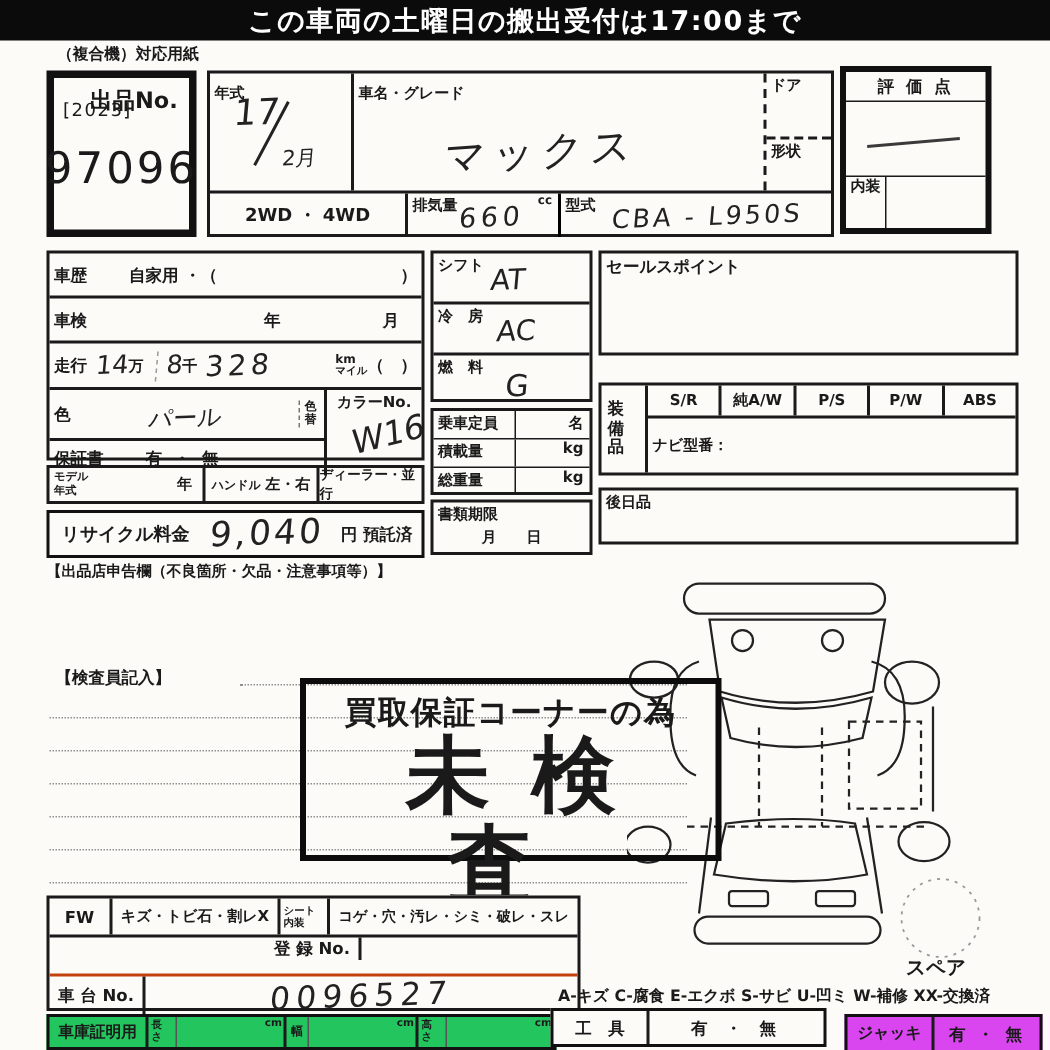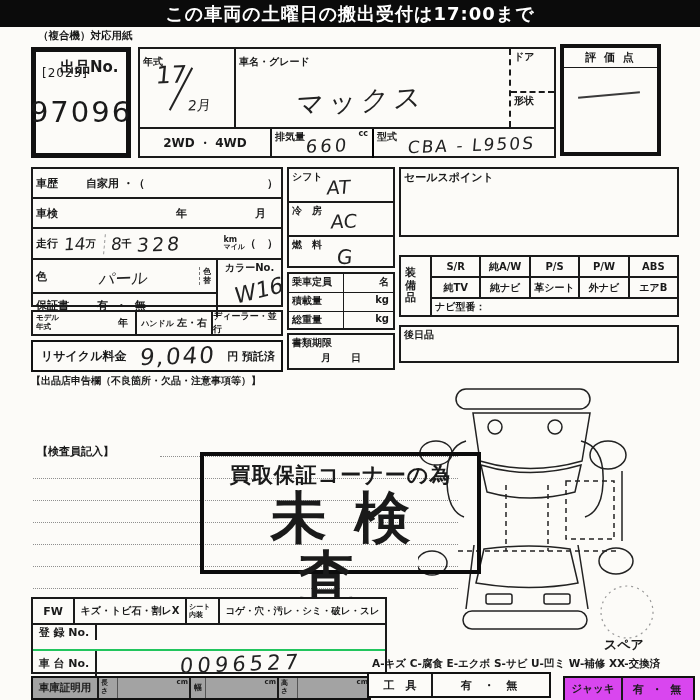--- a/index.html
+++ b/index.html
@@ -65,20 +65,24 @@
         <span class="abs hw" style="left:34px;top:6px;font-size:17px;letter-spacing:2px;">CBA - L950S</span>
       </div>
     </div>
   </div>
 
   <div class="abs" style="left:560px;top:44px;width:101px;height:112px;border:4px solid #111;">
     <div class="ctr" style="height:19px;border-bottom:1.5px solid #1a1a1a;font-size:11px;font-weight:bold;letter-spacing:2px;">評 価 点</div>
     <div style="position:relative;height:40px;">
       <div class="abs" style="left:14px;top:26px;width:62px;border-top:2.5px solid #3a3a3a;transform:rotate(-5deg);"></div>
     </div>
+    <div class="flex" style="position:absolute;left:0;right:0;bottom:0;height:34px;border-top:1.5px solid #1a1a1a;">
+      <div class="tiny vwrap cellpad" style="width:20px;border-right:1.5px solid #1a1a1a;font-size:10px;">内装</div>
+      <div style="flex:1;"></div>
+    </div>
   </div>
 
   <div class="abs bdr" style="left:31px;top:167px;width:252px;height:140px;">
     <div class="flex cellpad" style="height:26px;border-bottom:2px solid #1a1a1a;align-items:center;">
       <span class="lbl">車歴</span>
       <span class="lbl" style="margin-left:28px;">自家用 ・（</span>
       <span class="lbl" style="margin-left:auto;">）</span>
     </div>
     <div class="flex cellpad" style="height:26px;border-bottom:2px solid #1a1a1a;align-items:center;">
       <span class="lbl">車検</span>
@@ -158,27 +162,20 @@
 
   <div class="abs bdr flex" style="left:399px;top:255px;width:280px;height:62px;">
     <div class="vwrap ctr" style="width:21px;border-right:2px solid #1a1a1a;font-size:11px;font-weight:bold;padding:0 4px;">装備品</div>
     <div style="flex:1;display:flex;flex-direction:column;">
       <div class="flex" style="height:20px;border-bottom:2px solid #1a1a1a;">
         <span class="sm ctr" style="flex:1;border-right:2px solid #1a1a1a;">S/R</span>
         <span class="sm ctr" style="flex:1;border-right:2px solid #1a1a1a;">純A/W</span>
         <span class="sm ctr" style="flex:1;border-right:2px solid #1a1a1a;">P/S</span>
         <span class="sm ctr" style="flex:1;border-right:2px solid #1a1a1a;">P/W</span>
         <span class="sm ctr" style="flex:1;">ABS</span>
-      </div>
-      <div class="flex" style="height:20px;border-bottom:2px solid #1a1a1a;">
-        <span class="sm ctr" style="flex:1;border-right:2px solid #1a1a1a;">純TV</span>
-        <span class="sm ctr" style="flex:1;border-right:2px solid #1a1a1a;">純ナビ</span>
-        <span class="sm ctr" style="flex:1;border-right:2px solid #1a1a1a;">革シート</span>
-        <span class="sm ctr" style="flex:1;border-right:2px solid #1a1a1a;">外ナビ</span>
-        <span class="sm ctr" style="flex:1;">エアB</span>
       </div>
       <div class="sm cellpad" style="flex:1;display:flex;align-items:center;">ナビ型番：</div>
     </div>
   </div>
 
   <div class="abs bdr" style="left:399px;top:325px;width:280px;height:38px;">
     <div class="sm cellpad">後日品</div>
   </div>
 
   <div class="abs bdr flex" style="left:31px;top:310px;width:252px;height:26px;align-items:stretch;">
@@ -246,34 +243,34 @@
     <div style="text-align:center;font-size:56px;font-weight:bold;letter-spacing:28px;text-indent:28px;line-height:1.05;">未検査</div>
   </div>
 
   <div class="abs bdr" style="left:31px;top:597px;width:356px;height:77px;z-index:4;background:#fcfbf8;">
     <div class="flex" style="height:24px;border-bottom:2px solid #1a1a1a;align-items:stretch;">
       <span class="ctr lbl" style="width:40px;border-right:2px solid #1a1a1a;">FW</span>
       <span class="ctr sm" style="width:110px;border-right:2px solid #1a1a1a;">キズ・トビ石・割レX</span>
       <span class="ctr vwrap" style="width:27px;border-right:2px solid #1a1a1a;font-size:7px;font-weight:bold;padding:0 2px;">シート内装</span>
       <span class="ctr" style="flex:1;font-size:9.5px;font-weight:bold;">コゲ・穴・汚レ・シミ・破レ・スレ</span>
     </div>
-    <div class="flex" style="height:24px;border-bottom:2px solid #22c55e;align-items:flex-start;flex-direction:column;">
+    <div class="flex" style="height:24px;border-bottom:2px solid #c2410c;align-items:center;flex-direction:column;">
       <span class="ctr lbl" style="width:62px;border-right:2px solid #1a1a1a;">登 録 No.</span>
       <span style="width:97px;border-right:1.5px solid #1a1a1a;"></span>
       <span style="width:40px;border-right:1.5px solid #1a1a1a;"></span>
       <span style="width:27px;border-right:1.5px solid #1a1a1a;"></span>
       <span style="flex:1;"></span>
     </div>
     <div class="flex" style="height:25px;align-items:stretch;">
       <span class="ctr lbl" style="width:62px;border-right:2px solid #1a1a1a;">車 台 No.</span>
       <span class="ctr hw" style="flex:1;font-size:21px;letter-spacing:4px;">0096527</span>
     </div>
   </div>
 
-  <div class="abs flex" style="left:31px;top:676px;width:340px;height:24px;border:2.5px solid #111;align-items:stretch;z-index:4;background:#a3a3a3;">
+  <div class="abs flex" style="left:31px;top:676px;width:340px;height:24px;border:2.5px solid #111;align-items:stretch;z-index:4;background:#22c55e;">
     <span class="ctr lbl" style="width:64px;border-right:2px solid #1a1a1a;font-size:10.5px;">車庫証明用</span>
     <span class="vwrap" style="width:14px;font-size:7px;font-weight:bold;padding:1px 2px;border-right:1px solid #555;">長さ</span>
     <span style="flex:1;position:relative;border-right:2px solid #1a1a1a;">
         <i class="abs" style="right:1px;top:0;font-size:7px;font-weight:bold;font-style:normal;">cm</i>
       </span>
     <span class="vwrap ctr" style="width:14px;font-size:8px;font-weight:bold;border-right:1px solid #555;">幅</span>
     <span style="flex:1;position:relative;border-right:2px solid #1a1a1a;">
         <i class="abs" style="right:1px;top:0;font-size:7px;font-weight:bold;font-style:normal;">cm</i>
       </span>
     <span class="vwrap" style="width:14px;font-size:7px;font-weight:bold;padding:1px 2px;border-right:1px solid #555;">高さ</span>

